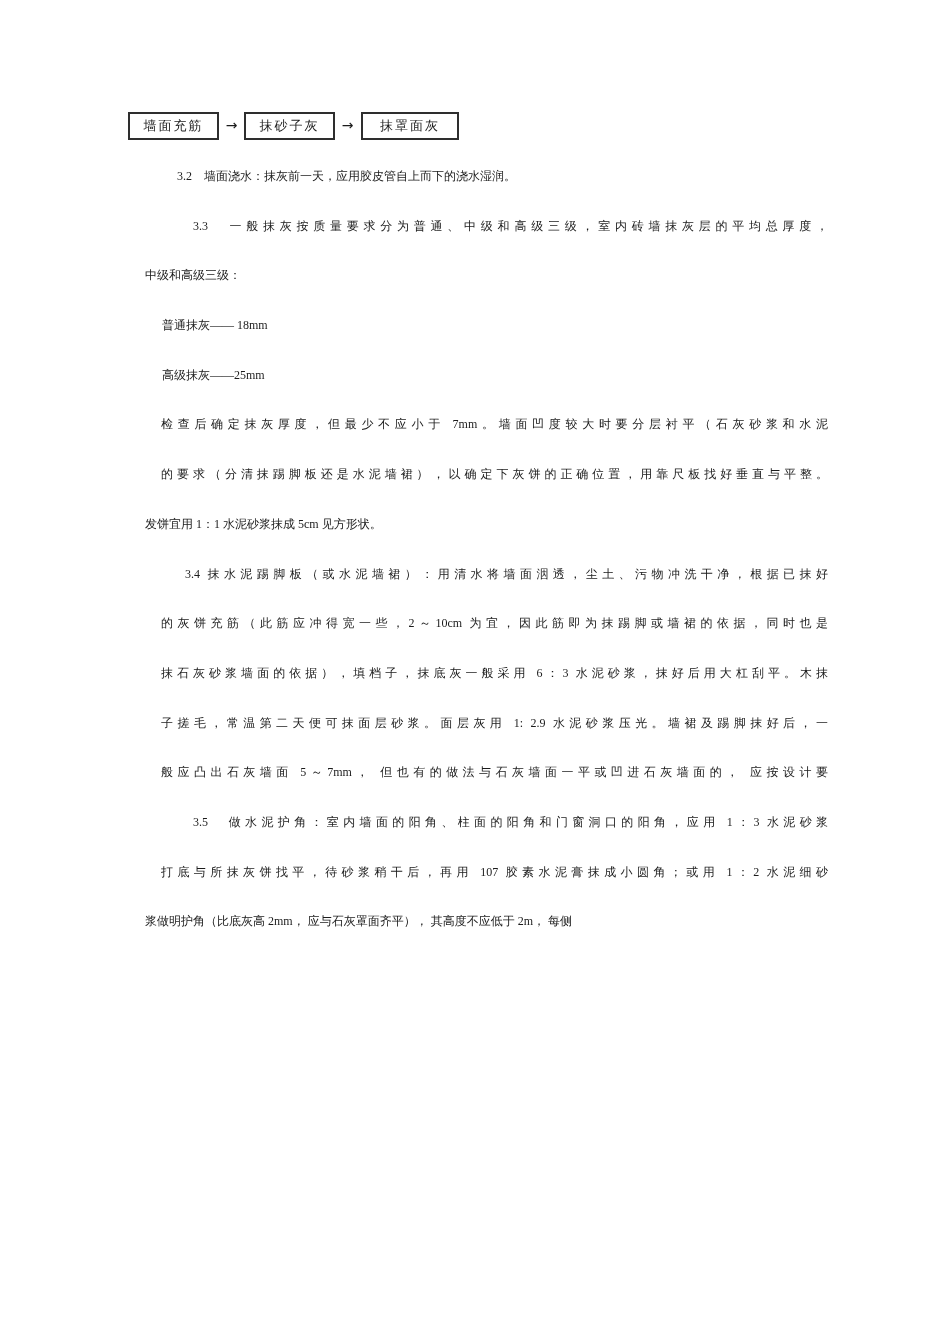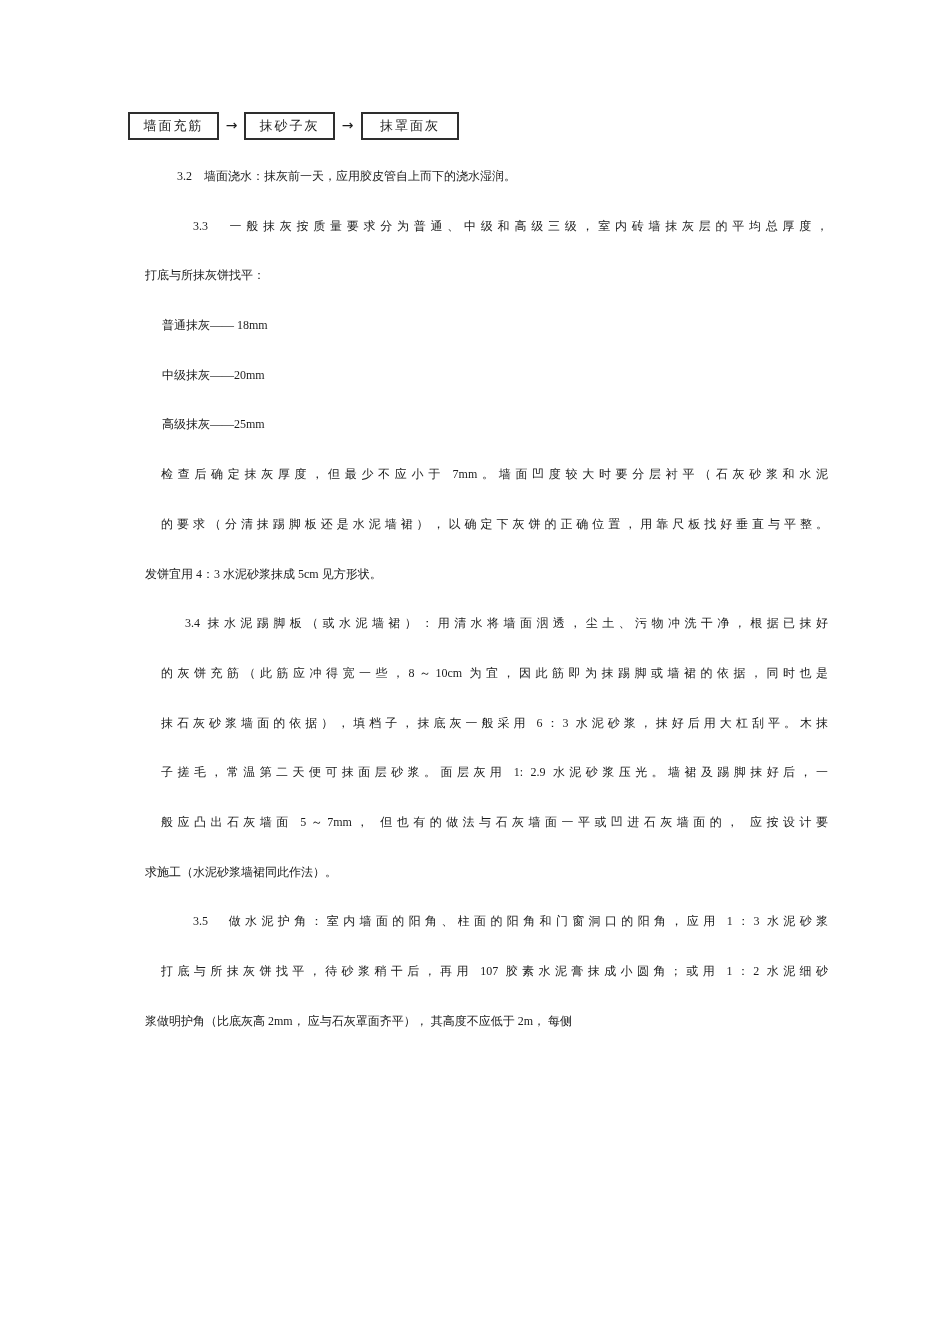--- a/index.html
+++ b/index.html
@@ -46,31 +46,29 @@
     <div class="fbox b1">墙面充筋</div>
     <div class="farrow a1">→</div>
     <div class="fbox b2">抹砂子灰</div>
     <div class="farrow a2">→</div>
     <div class="fbox b3">抹罩面灰</div>
   </div>
 
   <div class="textcol">
     <div class="line ind32">3.2　墙面浇水：抹灰前一天，应用胶皮管自上而下的浇水湿润。</div>
     <div class="line ind32 jst">3.3　一般抹灰按质量要求分为普通、中级和高级三级，室内砖墙抹灰层的平均总厚度，</div>
-    <div class="line">打底与所抹灰饼找平：</div>
+    <div class="line">中级和高级三级：</div>
     <div class="line ind17">普通抹灰—— 18mm</div>
-    <div class="line ind17">中级抹灰——20mm</div>
     <div class="line ind17">高级抹灰——25mm</div>
     <div class="line jst">检查后确定抹灰厚度，但最少不应小于 7mm。墙面凹度较大时要分层衬平（石灰砂浆和水泥</div>
     <div class="line jst">的要求（分清抹踢脚板还是水泥墙裙），以确定下灰饼的正确位置，用靠尺板找好垂直与平整。</div>
-    <div class="line">发饼宜用 4：3 水泥砂浆抹成 5cm 见方形状。</div>
+    <div class="line">发饼宜用 1：1 水泥砂浆抹成 5cm 见方形状。</div>
     <div class="line ind24 jst">3.4 抹水泥踢脚板（或水泥墙裙）：用清水将墙面洇透，尘土、污物冲洗干净，根据已抹好</div>
-    <div class="line jst">的灰饼充筋（此筋应冲得宽一些，8～10cm 为宜，因此筋即为抹踢脚或墙裙的依据，同时也是</div>
+    <div class="line jst">的灰饼充筋（此筋应冲得宽一些，2～10cm 为宜，因此筋即为抹踢脚或墙裙的依据，同时也是</div>
     <div class="line jst">抹石灰砂浆墙面的依据），填档子，抹底灰一般采用 6：3 水泥砂浆，抹好后用大杠刮平。木抹</div>
     <div class="line jst">子搓毛，常温第二天便可抹面层砂浆。面层灰用 1: 2.9 水泥砂浆压光。墙裙及踢脚抹好后，一</div>
     <div class="line jst">般应凸出石灰墙面 5～7mm， 但也有的做法与石灰墙面一平或凹进石灰墙面的， 应按设计要</div>
-    <div class="line">求施工（水泥砂浆墙裙同此作法）。</div>
     <div class="line ind32 jst">3.5　做水泥护角：室内墙面的阳角、柱面的阳角和门窗洞口的阳角，应用 1：3 水泥砂浆</div>
     <div class="line jst">打底与所抹灰饼找平，待砂浆稍干后，再用 107 胶素水泥膏抹成小圆角；或用 1：2 水泥细砂</div>
     <div class="line">浆做明护角（比底灰高 2mm， 应与石灰罩面齐平）， 其高度不应低于 2m， 每侧</div>
   </div>
 
 </div>
 
 </body></html>

